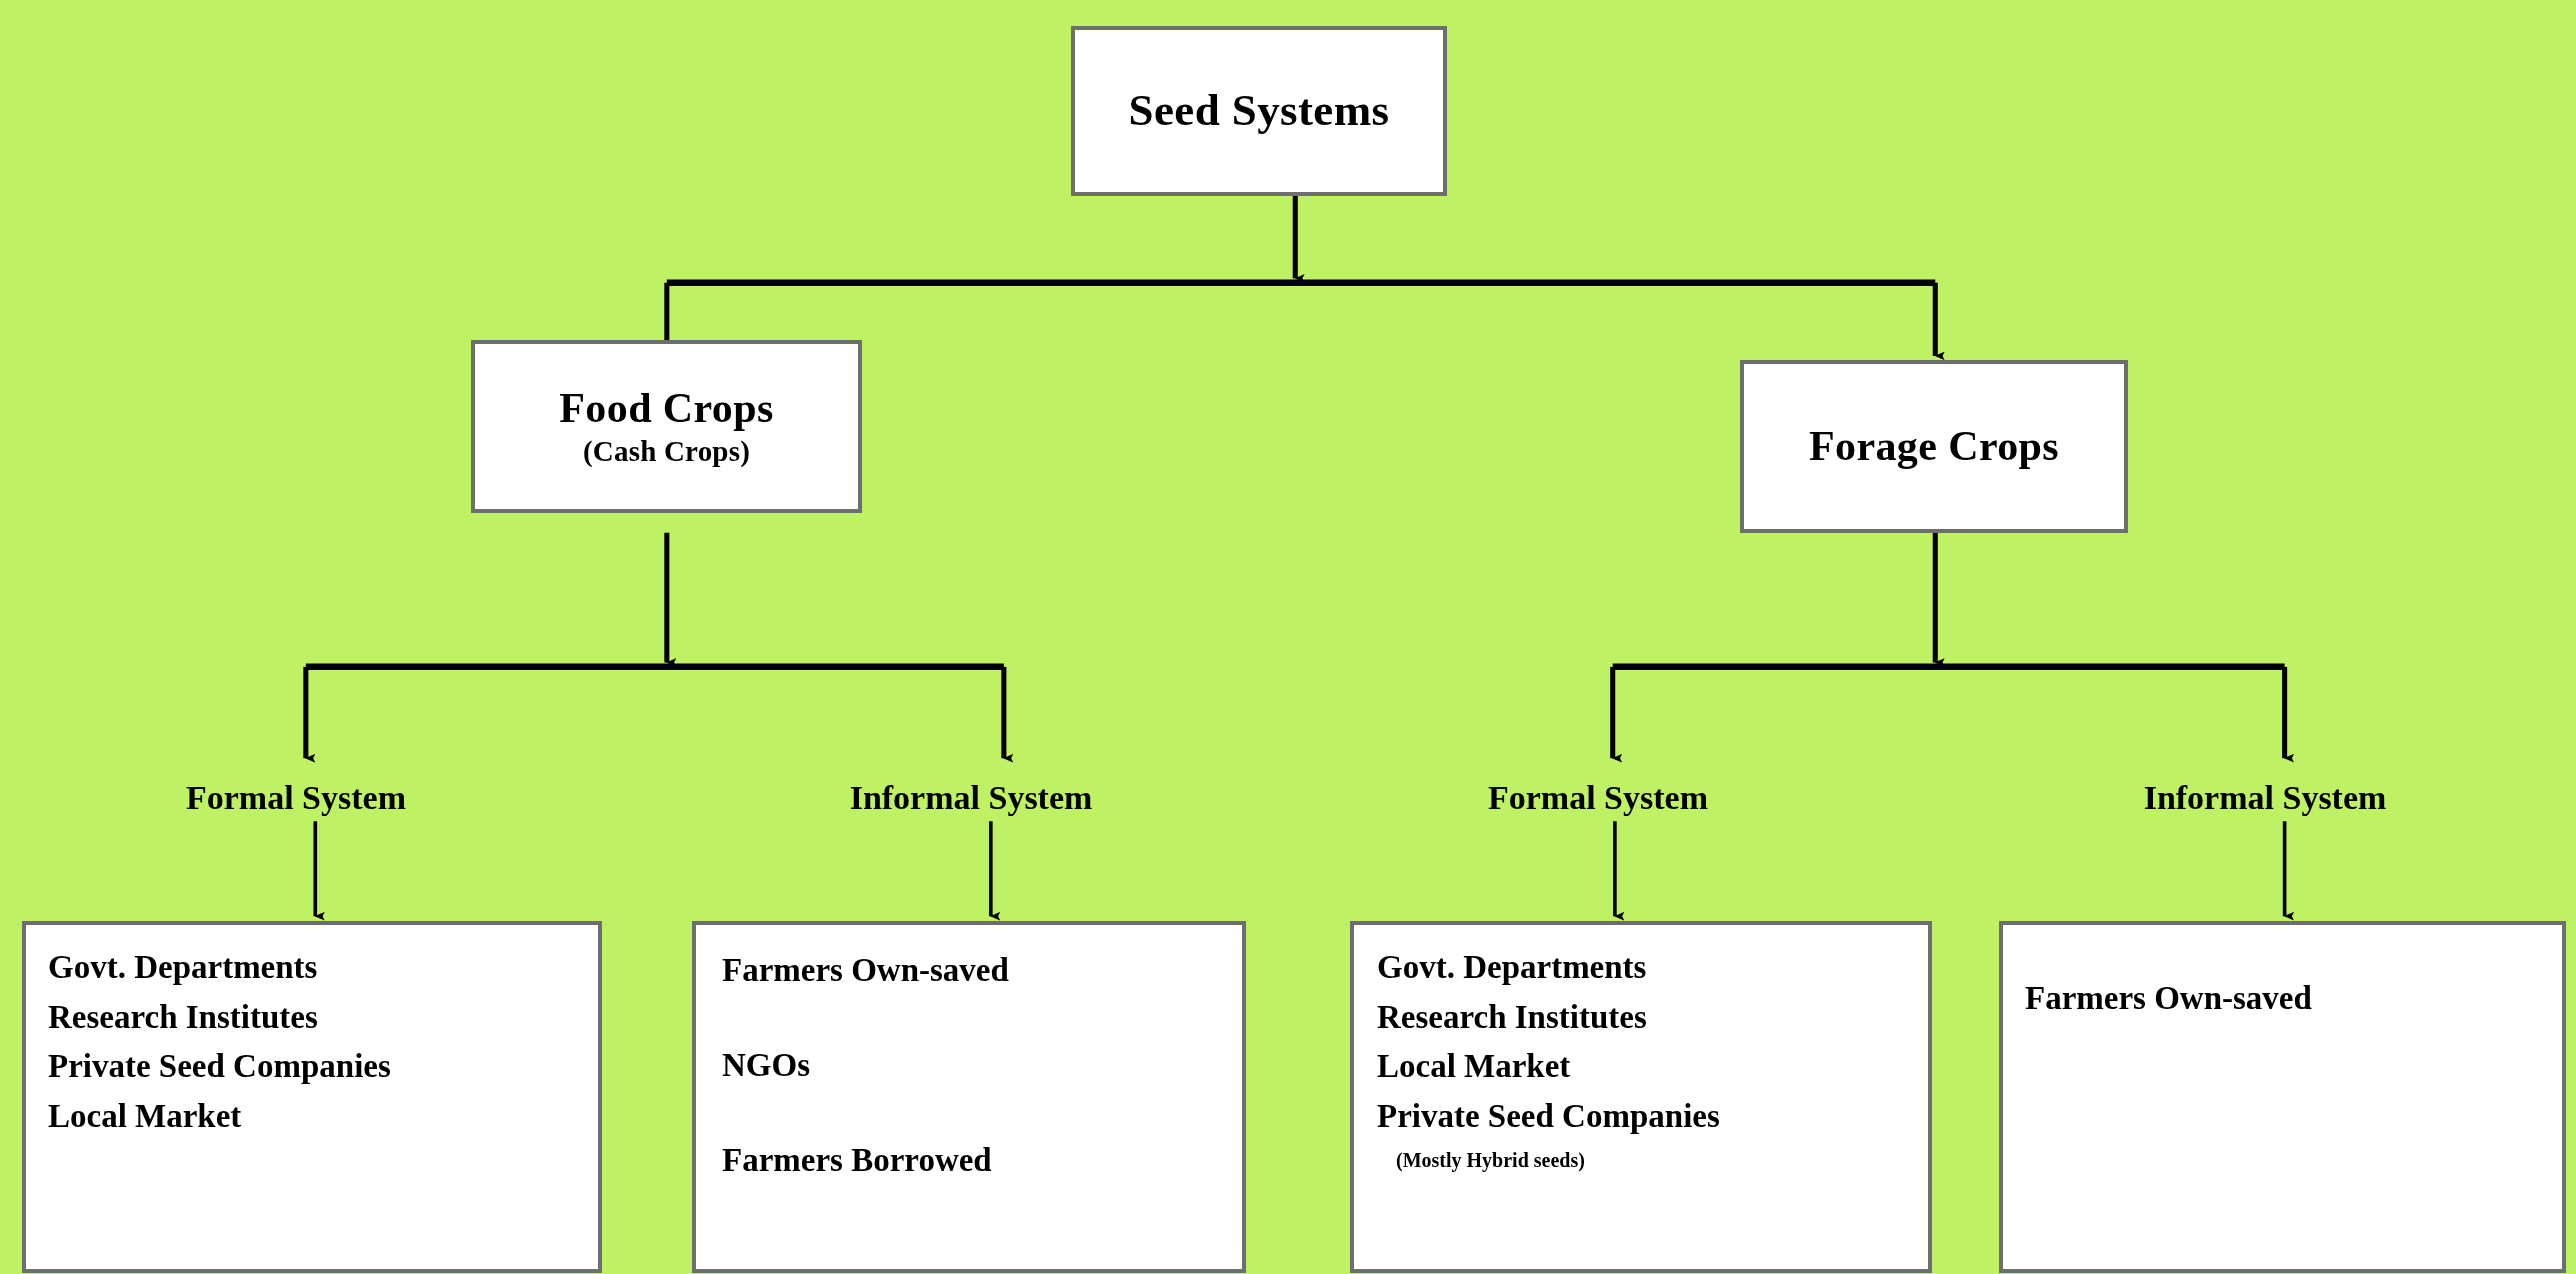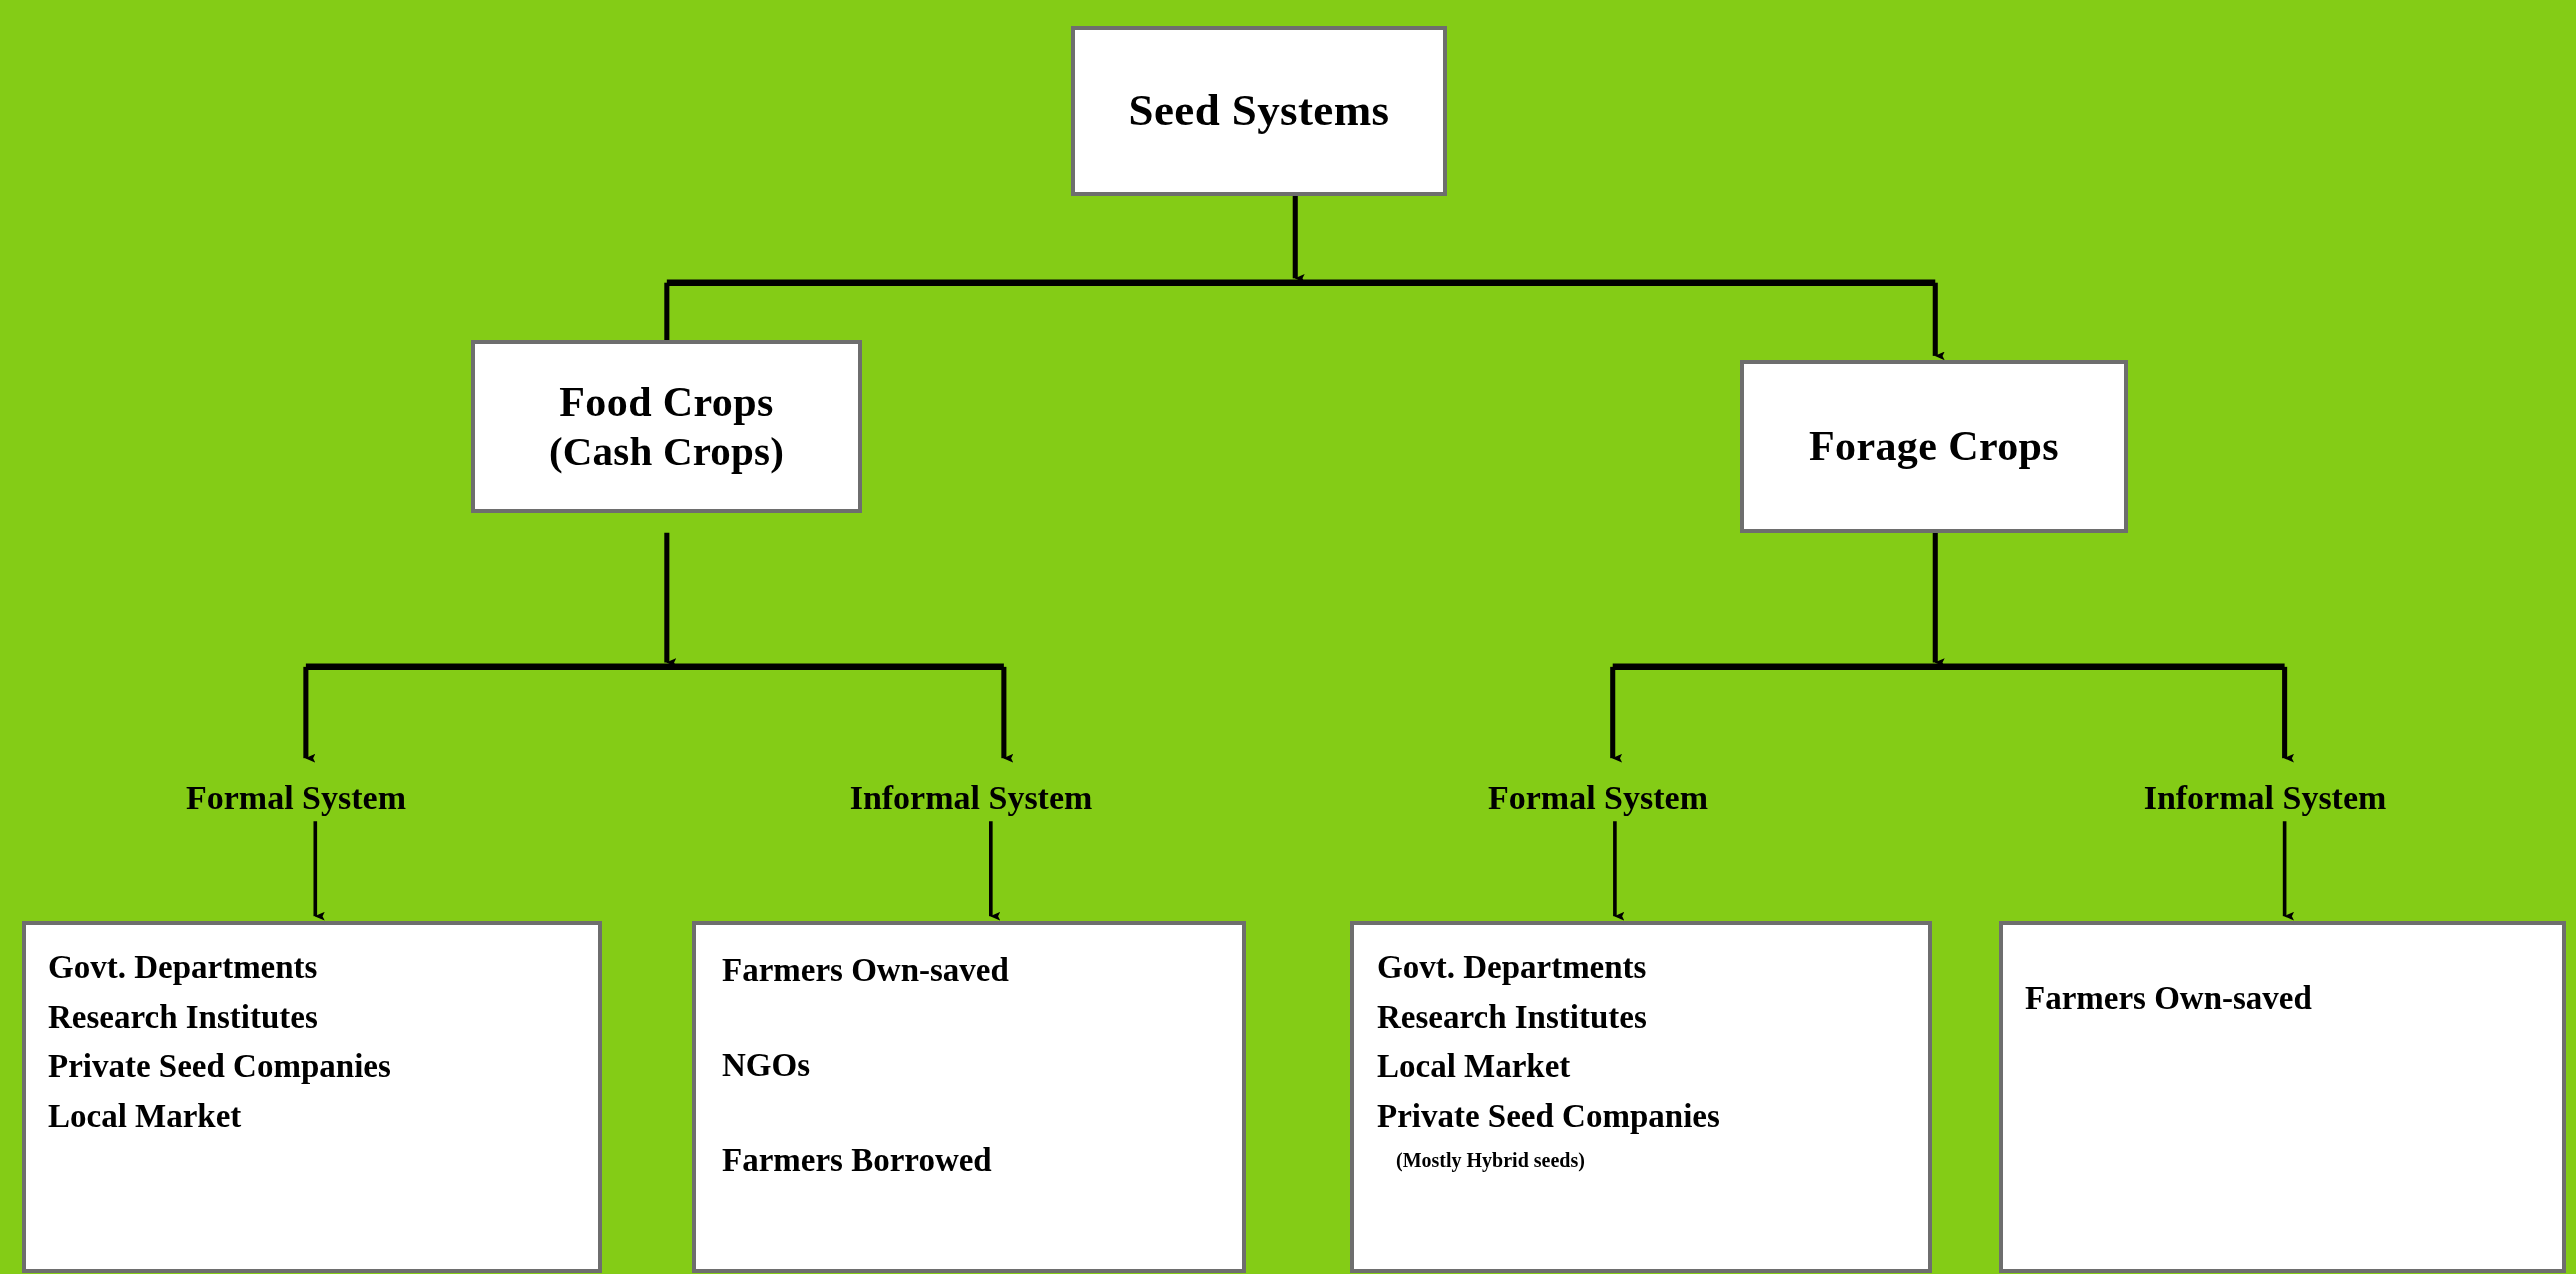--- a/index.html
+++ b/index.html
@@ -5,21 +5,21 @@
 <style>
   html, body {
     margin: 0;
     padding: 0;
     background: #ffffff;
   }
   #stage {
     position: relative;
     width: 2576px;
     height: 1275px;
-    background: #84cc16;
+    background: #bef264;
     overflow: hidden;
     font-family: "Liberation Serif", "DejaVu Serif", serif;
   }
   #wires {
     position: absolute;
     left: 0;
     top: 0;
     width: 2576px;
     height: 1275px;
     pointer-events: none;
@@ -43,21 +43,21 @@
     justify-content: flex-start;
   }
   .node-title {
     font-weight: bold;
     color: #000000;
     line-height: 1.05;
     white-space: nowrap;
   }
   .t-root   { font-size: 45px; letter-spacing: 0.4px; }
   .t-level2 { font-size: 42px; letter-spacing: 0.4px; }
-  .t-sub    { font-size: 41px; font-weight: bold; letter-spacing: 0.2px; margin-top: 5.8px; }
+  .t-sub    { font-size: 29px; font-weight: bold; letter-spacing: 0.2px; margin-top: 5.8px; }
 
   .list {
     list-style: none;
     margin: 0;
     padding: 0;
     width: 100%;
   }
   .list li {
     font-size: 33px;
     font-weight: bold;

